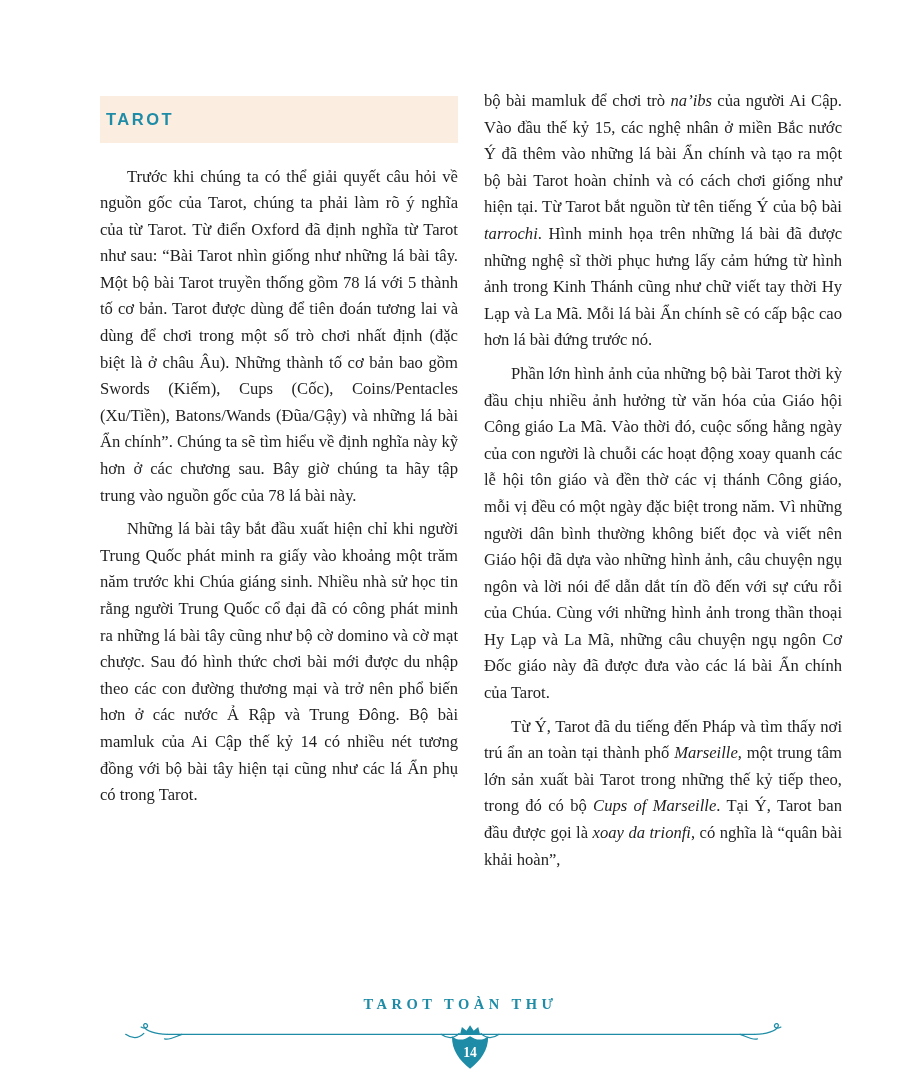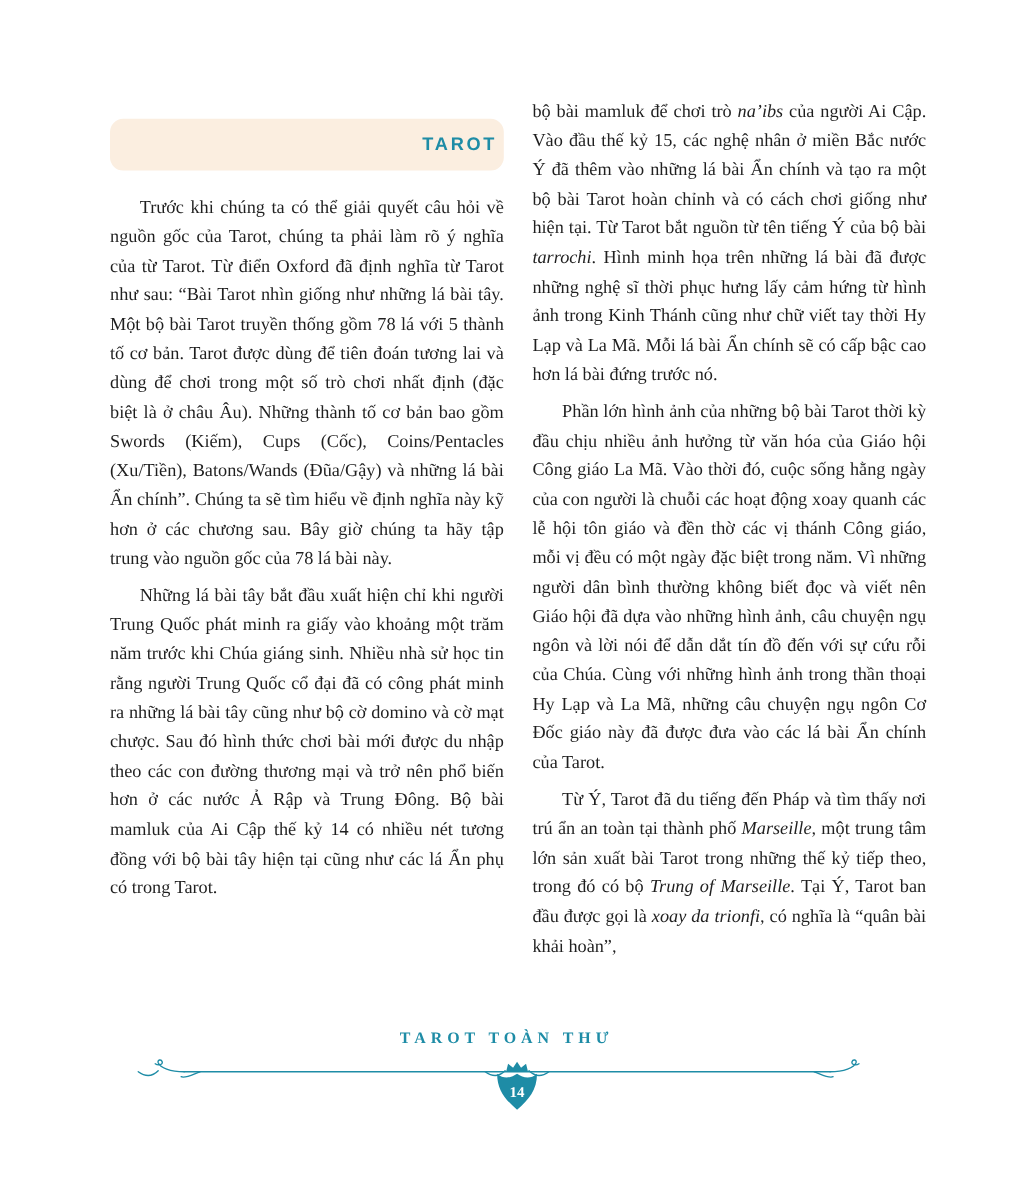--- a/index.html
+++ b/index.html
@@ -19,43 +19,43 @@
     color:var(--text);
   }
   .content{
     position:absolute;
     top:88px;left:100px;
     display:flex;gap:26px;
   }
   .col{width:358px;}
   .title-box{
     background:var(--box-bg);
-    border-radius:12px;
+    border-radius:0;
     padding:12px 6px 11px;
-    text-align:right;
-    margin:20px 0 21px;
+    text-align:left;
+    margin:8px 0 21px;
     font-family:"Liberation Sans", sans-serif;
     font-weight:bold;
     color:var(--accent);
     font-size:16.5px;
     line-height:23.5px;
     letter-spacing:2.5px;
   }
   .para{
     margin:0 0 7px 0;
     font-size:16.6px;
     line-height:26.6px;
     text-align:justify;
     text-indent:27px;
   }
   .para.no-indent{text-indent:0;}
   .para em{}
   .footer{
     position:absolute;
-    left:0;right:0;top:936px;
+    left:0;right:0;top:996px;
     text-align:center;
     color:var(--accent);
   }
   .footer-title{
     font-size:14.5px;
     font-weight:bold;
     letter-spacing:4.5px;
   }
   .orn{display:block;margin:5px auto 0;}
   .orn .stroke{stroke:var(--accent);stroke-width:1.4;fill:none;stroke-linecap:round;}
@@ -81,21 +81,21 @@
       <div id="left-paras">
           <p class="para"><span>Trước khi chúng ta có thể giải quyết câu hỏi về nguồn gốc của Tarot, chúng ta phải làm rõ ý nghĩa của từ Tarot. Từ điển Oxford đã định nghĩa từ Tarot như sau: “Bài Tarot nhìn giống như những lá bài tây. Một bộ bài Tarot truyền thống gồm 78 lá với 5 thành tố cơ bản. Tarot được dùng để tiên đoán tương lai và dùng để chơi trong một số trò chơi nhất định (đặc biệt là ở châu Âu). Những thành tố cơ bản bao gồm Swords (Kiếm), Cups (Cốc), Coins/Pentacles (Xu/Tiền), Batons/Wands (Đũa/Gậy) và những lá bài Ẩn chính”. Chúng ta sẽ tìm hiểu về định nghĩa này kỹ hơn ở các chương sau. Bây giờ chúng ta hãy tập trung vào nguồn gốc của 78 lá bài này.</span></p>
           <p class="para"><span>Những lá bài tây bắt đầu xuất hiện chỉ khi người Trung Quốc phát minh ra giấy vào khoảng một trăm năm trước khi Chúa giáng sinh. Nhiều nhà sử học tin rằng người Trung Quốc cổ đại đã có công phát minh ra những lá bài tây cũng như bộ cờ domino và cờ mạt chược. Sau đó hình thức chơi bài mới được du nhập theo các con đường thương mại và trở nên phổ biến hơn ở các nước Ả Rập và Trung Đông. Bộ bài mamluk của Ai Cập thế kỷ 14 có nhiều nét tương đồng với bộ bài tây hiện tại cũng như các lá Ẩn phụ có trong Tarot.</span></p>
         </div>
     </div>
 
     <div class="col">
       <div id="right-paras">
           <p class="para no-indent"><span>bộ bài mamluk để chơi trò </span><em>na’ibs</em><span> của người Ai Cập. Vào đầu thế kỷ 15, các nghệ nhân ở miền Bắc nước Ý đã thêm vào những lá bài Ẩn chính và tạo ra một bộ bài Tarot hoàn chỉnh và có cách chơi giống như hiện tại. Từ Tarot bắt nguồn từ tên tiếng Ý của bộ bài </span><em>tarrochi</em><span>. Hình minh họa trên những lá bài đã được những nghệ sĩ thời phục hưng lấy cảm hứng từ hình ảnh trong Kinh Thánh cũng như chữ viết tay thời Hy Lạp và La Mã. Mỗi lá bài Ẩn chính sẽ có cấp bậc cao hơn lá bài đứng trước nó.</span></p>
           <p class="para"><span>Phần lớn hình ảnh của những bộ bài Tarot thời kỳ đầu chịu nhiều ảnh hưởng từ văn hóa của Giáo hội Công giáo La Mã. Vào thời đó, cuộc sống hằng ngày của con người là chuỗi các hoạt động xoay quanh các lễ hội tôn giáo và đền thờ các vị thánh Công giáo, mỗi vị đều có một ngày đặc biệt trong năm. Vì những người dân bình thường không biết đọc và viết nên Giáo hội đã dựa vào những hình ảnh, câu chuyện ngụ ngôn và lời nói để dẫn dắt tín đồ đến với sự cứu rỗi của Chúa. Cùng với những hình ảnh trong thần thoại Hy Lạp và La Mã, những câu chuyện ngụ ngôn Cơ Đốc giáo này đã được đưa vào các lá bài Ẩn chính của Tarot.</span></p>
-          <p class="para"><span>Từ Ý, Tarot đã du tiếng đến Pháp và tìm thấy nơi trú ẩn an toàn tại thành phố </span><em>Marseille</em><span>, một trung tâm lớn sản xuất bài Tarot trong những thế kỷ tiếp theo, trong đó có bộ </span><em>Trung of Marseille</em><span>. Tại Ý, Tarot ban đầu được gọi là </span><em>xoay da trionfi</em><span>, có nghĩa là “quân bài khải hoàn”,</span></p>
+          <p class="para"><span>Từ Ý, Tarot đã du tiếng đến Pháp và tìm thấy nơi trú ẩn an toàn tại thành phố </span><em>Marseille</em><span>, một trung tâm lớn sản xuất bài Tarot trong những thế kỷ tiếp theo, trong đó có bộ </span><em>Cups of Marseille</em><span>. Tại Ý, Tarot ban đầu được gọi là </span><em>xoay da trionfi</em><span>, có nghĩa là “quân bài khải hoàn”,</span></p>
         </div>
     </div>
 
   </div>
 
   <div class="footer">
     <div class="footer-title">TAROT TOÀN THƯ</div>
 
     <svg class="orn" width="740" height="58" viewBox="0 -6 740 64" aria-hidden="true">
       <defs>

